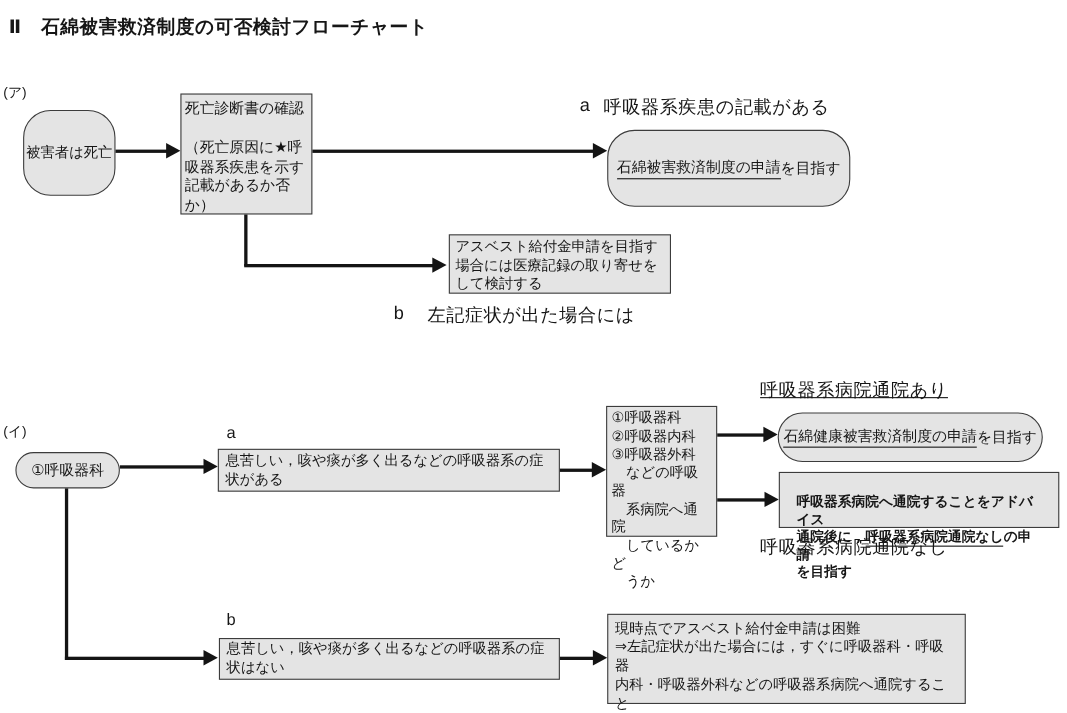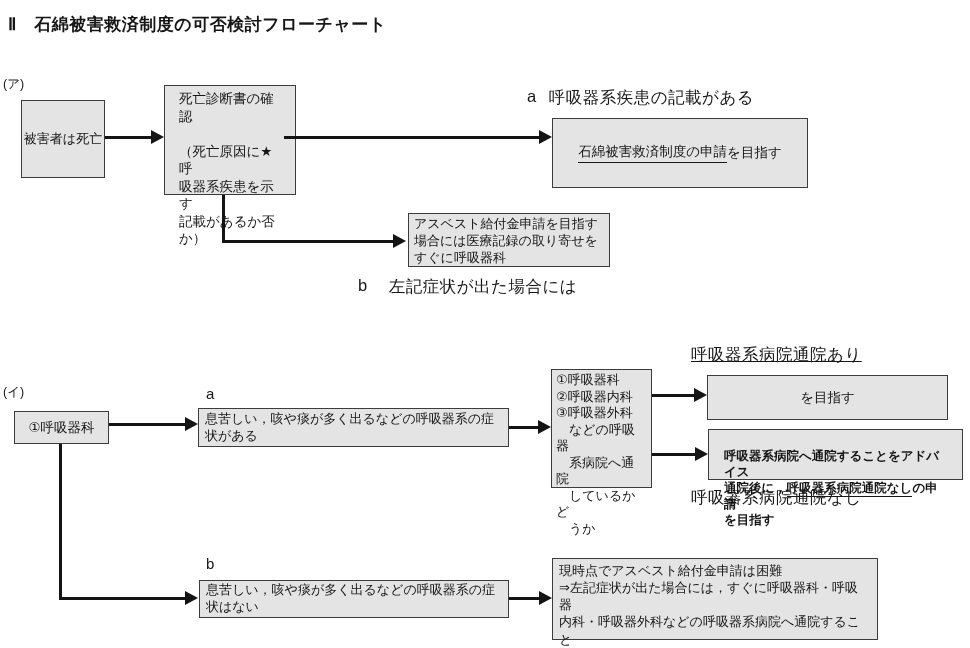--- a/index.html
+++ b/index.html
@@ -1,27 +1,27 @@
 <!DOCTYPE html>
 <html><head>
 <meta charset="utf-8">
 <style>
   html,body{margin:0;padding:0;background:#ffffff;}
   .canvas{
     position:relative;width:970px;height:648px;background:#ffffff;overflow:hidden;
     font-family:"Liberation Sans","DejaVu Sans",sans-serif;color:#161616;
   }
   .abs{position:absolute;}
-  .title{font-size:17px;font-weight:bold;letter-spacing:0.5px;white-space:pre;font-family:Liberation Serif, serif;}
+  .title{font-size:17px;font-weight:bold;letter-spacing:0.5px;white-space:pre;}
   .tag{font-size:12.5px;}
   .box{
     position:absolute;background:#e4e4e4;border:1.5px solid #3c3c3c;
     box-sizing:border-box;white-space:pre-line;line-height:1.3;
   }
-  .box.center{display:flex;align-items:center;justify-content:center;white-space:nowrap;}
+  .box.center{display:flex;align-items:center;justify-content:center;white-space:nowrap;border-radius:25px;}
   .branch-label{position:absolute;display:flex;font-size:16.5px;letter-spacing:0.5px;}
   .branch-letter{font-size:16.5px;}
   .big-label{position:absolute;font-size:16.5px;letter-spacing:0.5px;}
   .small-letter{position:absolute;font-size:15px;}
   .hline{position:absolute;height:3px;background:#141414;}
   .vline{position:absolute;width:3px;background:#141414;}
   .ahead{position:absolute;width:0;height:0;border-top:7px solid transparent;
          border-bottom:7px solid transparent;border-left:13px solid #141414;}
   .ul{border-bottom:1.5px solid #161616;padding-bottom:1px;}
 </style>
@@ -32,46 +32,46 @@
 
   <div class="abs title" style="left:8px;top:13px;">Ⅱ　石綿被害救済制度の可否検討フローチャート</div>
 
   <div class="abs tag" style="left:3px;top:76px;">(ア)</div>
 
   <div class="box center" style="left:21px;top:100px;width:84px;height:78px;font-size:13px;">被害者は死亡</div>
 
   <div class="hline" style="left:105px;top:136px;width:47px;"></div>
   <div class="ahead" style="left:151px;top:130px;"></div>
 
-  <div class="box" style="left:164px;top:85px;width:132px;height:110px;font-size:13.5px;padding:4px 14px;text-align:left;">死亡診断書の確認
+  <div class="box" style="left:164px;top:85px;width:120px;height:110px;font-size:13.5px;padding:4px 3px;text-align:left;">死亡診断書の確認
 
 （死亡原因に★呼
 吸器系疾患を示す
 記載があるか否か）</div>
 
   <div class="branch-label" style="left:527px;top:87px;">
     <span class="branch-letter">a</span>
     <span style="margin-left:12px;font-family:Liberation Serif, serif;">呼吸器系疾患の記載がある</span>
   </div>
 
   <div class="hline" style="left:284px;top:136px;width:256px;"></div>
   <div class="ahead" style="left:539px;top:130px;"></div>
 
-  <div class="box center" style="left:552px;top:118px;width:256px;height:70px;font-size:13.5px;">
+  <div class="box center" style="left:552px;top:118px;width:221px;height:70px;font-size:13.5px;">
     <span class="ul">石綿被害救済制度の申請</span>
       <span>を目指す</span>
   </div>
 
   <div class="vline" style="left:222px;top:195px;height:47px;"></div>
   <div class="hline" style="left:222px;top:240px;width:172px;"></div>
   <div class="ahead" style="left:393px;top:234px;"></div>
 
   <div class="box" style="left:408px;top:213px;width:202px;height:54px;font-size:13px;padding:2px 5px;">アスベスト給付金申請を目指す
 場合には医療記録の取り寄せを
-すぐに呼吸器科</div>
+して検討する</div>
 
   <div class="branch-label" style="left:358px;top:276px;">
     <span class="branch-letter">b</span>
     <span style="margin-left:21px;">左記症状が出た場合には</span>
   </div>
 
   <div class="abs tag" style="left:3px;top:384px;">(イ)</div>
 
   <div class="box center" style="left:14px;top:411px;width:95px;height:33px;font-size:13.5px;">①呼吸器科</div>
 
@@ -93,20 +93,21 @@
 　系病院へ通院
 　しているかど
 　うか</div>
 
   <div class="big-label" style="left:691px;top:344px;text-decoration:underline;">呼吸器系病院通院あり</div>
 
   <div class="hline" style="left:652px;top:394px;width:43px;"></div>
   <div class="ahead" style="left:694px;top:388px;"></div>
 
   <div class="box center" style="left:707px;top:375px;width:241px;height:45px;font-size:13.5px;">
+    <span class="ul">石綿健康被害救済制度の申請</span>
       <span>を目指す</span>
   </div>
 
   <div class="hline" style="left:652px;top:453px;width:44px;"></div>
   <div class="ahead" style="left:695px;top:447px;"></div>
 
   <div class="box" style="left:708px;top:429px;width:255px;height:51px;font-size:12.5px;padding:2px 15px;line-height:1.28;font-weight:bold;">
     <span>呼吸器系病院へ通院することをアドバイス
 通院後に，</span><span class="ul">呼吸器系病院通院なし</span><span>の申請
 を目指す</span>

